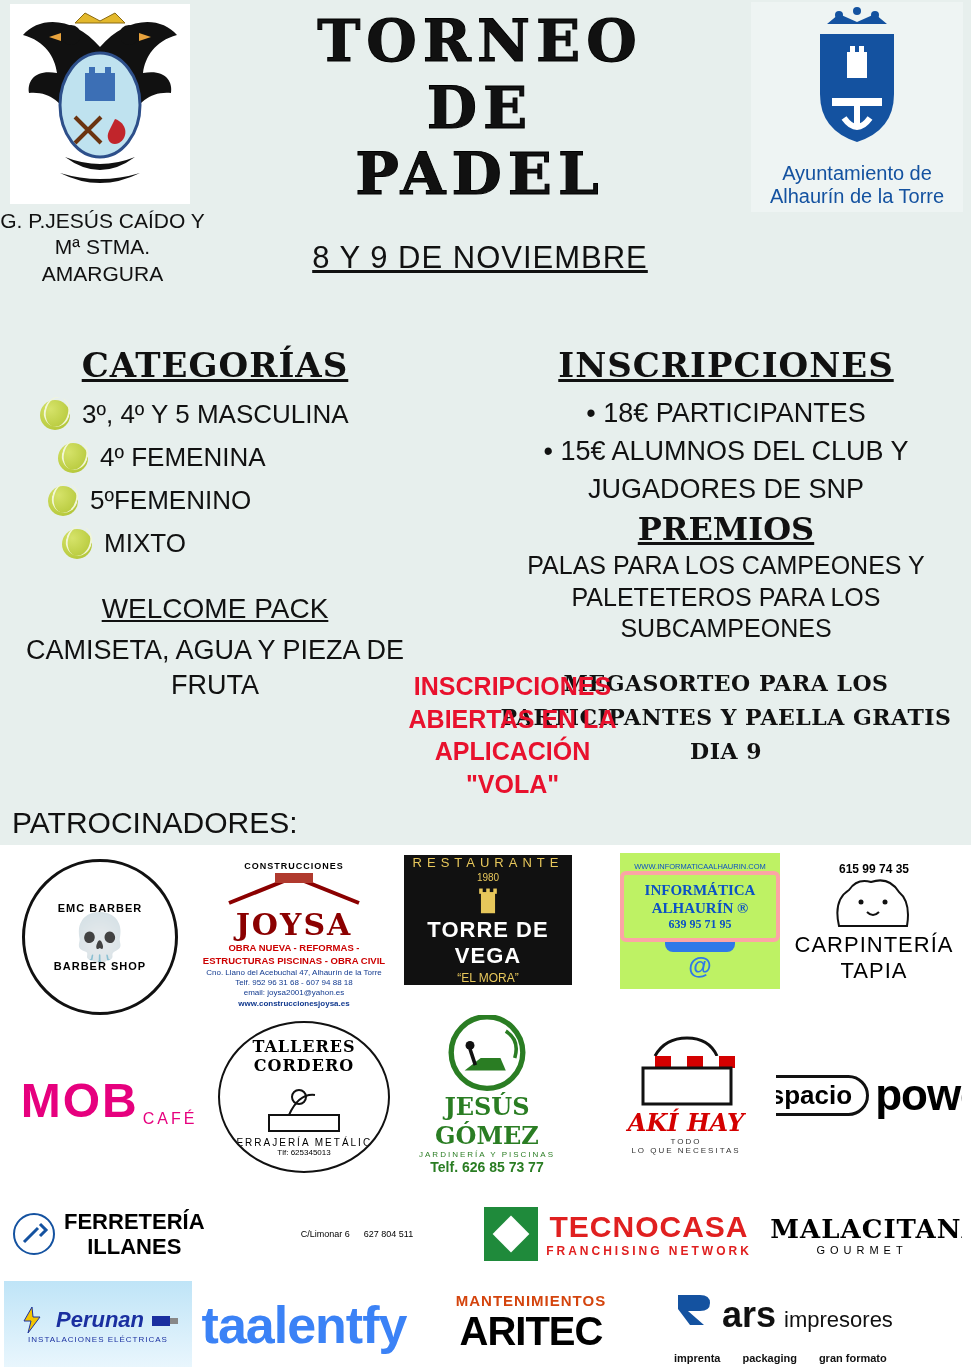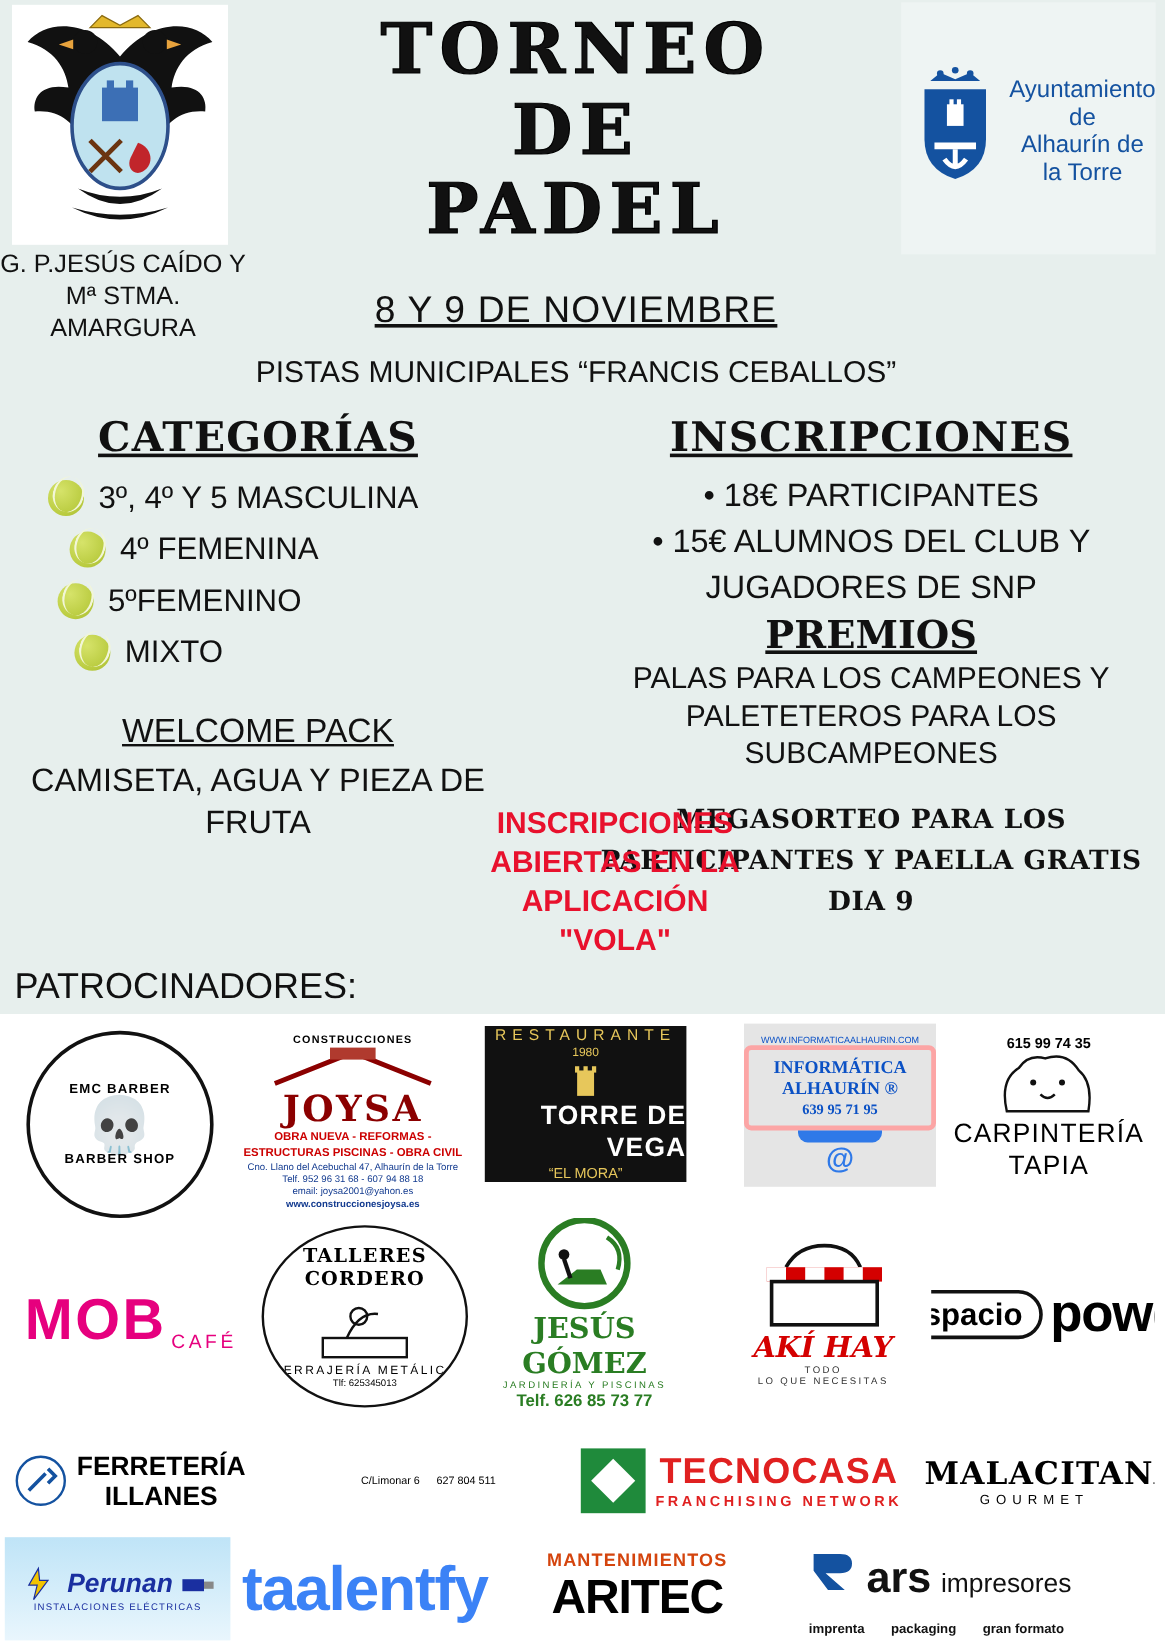--- a/index.html
+++ b/index.html
@@ -17,21 +17,21 @@
   
   .header{
     position:relative;height:215px;
   }
   .crest-left{
     position:absolute;left:10px;top:4px;width:180px;height:200px;background:#ffffff;
     display:flex;align-items:center;justify-content:center;
   }
   .crest-right{
     position:absolute;right:8px;top:2px;width:212px;height:210px;background:#eef4f3;
-    display:flex;flex-direction:row;align-items:center;justify-content:flex-start;
+    display:flex;flex-direction:column;align-items:center;justify-content:center;
   }
   .town-name{
     text-align:center;color:#1452a0;font-size:20px;line-height:1.15;margin-top:6px;
     font-family:"Liberation Sans", sans-serif;
   }
   .title-block{
     position:absolute;left:230px;top:8px;width:500px;text-align:center;
   }
   .title-line{
     font-family:"DejaVu Serif", serif;
@@ -231,21 +231,20 @@
         <path d="M65 100 v18 M52 112 q13 18 26 0" stroke="#fff" stroke-width="6" fill="none"></path>
       </svg>
       <div class="town-name">
         <div>Ayuntamiento de</div>
         <div>Alhaurín de la Torre</div>
       </div>
     </div>
 
     <div class="left-caption">G. P.JESÚS CAÍDO Y Mª STMA. AMARGURA</div>
     <div class="dates">8 Y 9 DE NOVIEMBRE</div>
-    <div class="venue">PISTAS MUNICIPALES “FRANCIS CEBALLOS”</div>
   </div>
 
   <div class="cols">
 
     <div class="col-left">
       <div class="h-cat">CATEGORÍAS</div>
 
       <div class="cat-item">
         <span class="ball"></span>
         <span>3º,  4º  Y 5 MASCULINA</span>
@@ -303,34 +302,34 @@
         <rect x="56" y="2" width="38" height="10" fill="#b03a2e"></rect>
       </svg>
       <div class="joysa-title">JOYSA</div>
       <div class="joysa-red">OBRA NUEVA - REFORMAS - ESTRUCTURAS PISCINAS - OBRA CIVIL</div>
       <div class="joysa-blue">Cno. Llano del Acebuchal 47, Alhaurín de la Torre</div>
       <div class="joysa-blue">Telf. 952 96 31 68 - 607 94 88 18</div>
       <div class="joysa-blue">email: joysa2001@yahon.es</div>
       <div class="joysa-blue" style="font-weight:bold">www.construccionesjoysa.es</div>
     </div>
 
-    <div class="logo tdv" style="left:404px;top:10px;width:168px;height:130px;flex-direction:column;justify-content:center;gap:2px;text-align:right;">
+    <div class="logo tdv" style="left:404px;top:10px;width:168px;height:130px;flex-direction:column;justify-content:center;gap:2px;">
       <div class="r">RESTAURANTE</div>
       <div class="n">1980</div>
       <svg width="40" height="34" viewBox="0 0 40 34" aria-hidden="true">
         <rect x="12" y="8" width="16" height="24" fill="#e7c75b"></rect>
         <rect x="10" y="4" width="4" height="6" fill="#e7c75b"></rect>
           <rect x="18" y="4" width="4" height="6" fill="#e7c75b"></rect>
           <rect x="26" y="4" width="4" height="6" fill="#e7c75b"></rect>
       </svg>
       <div class="m">TORRE DE VEGA</div>
       <div class="q">“EL MORA”</div>
     </div>
 
-    <div class="logo" style="left:620px;top:8px;width:160px;height:136px;flex-direction:column;background:#e5e5e5;">
+    <div class="logo" style="left:620px;top:8px;width:160px;height:136px;flex-direction:column;background:#bef264;">
       <div class="info-url">WWW.INFORMATICAALHAURIN.COM</div>
       <div style="border:4px solid #fca5a5;border-radius:6px;padding:6px 8px;font-family:Liberation Serif, serif;">
         <div class="info-main">INFORMÁTICA ALHAURÍN ®</div>
         <div class="info-tel">639 95 71 95</div>
       </div>
       <div style="width:70px;height:10px;background:#2f79e8;border-radius:0 0 8px 8px;"></div>
       <div style="font-size:24px;color:#2f79e8;font-weight:bold;">@</div>
     </div>
 
     <div class="logo" style="left:790px;top:12px;width:168px;height:132px;flex-direction:column;">

